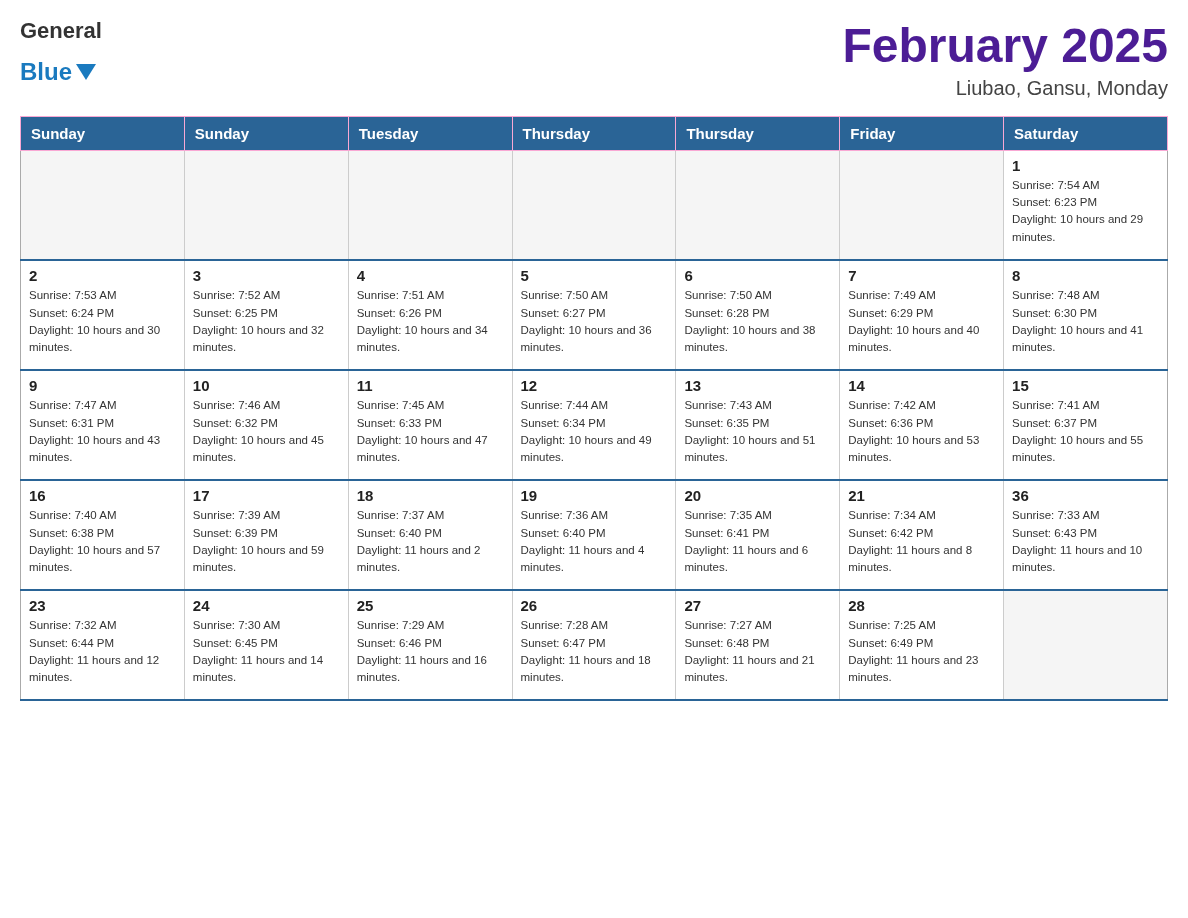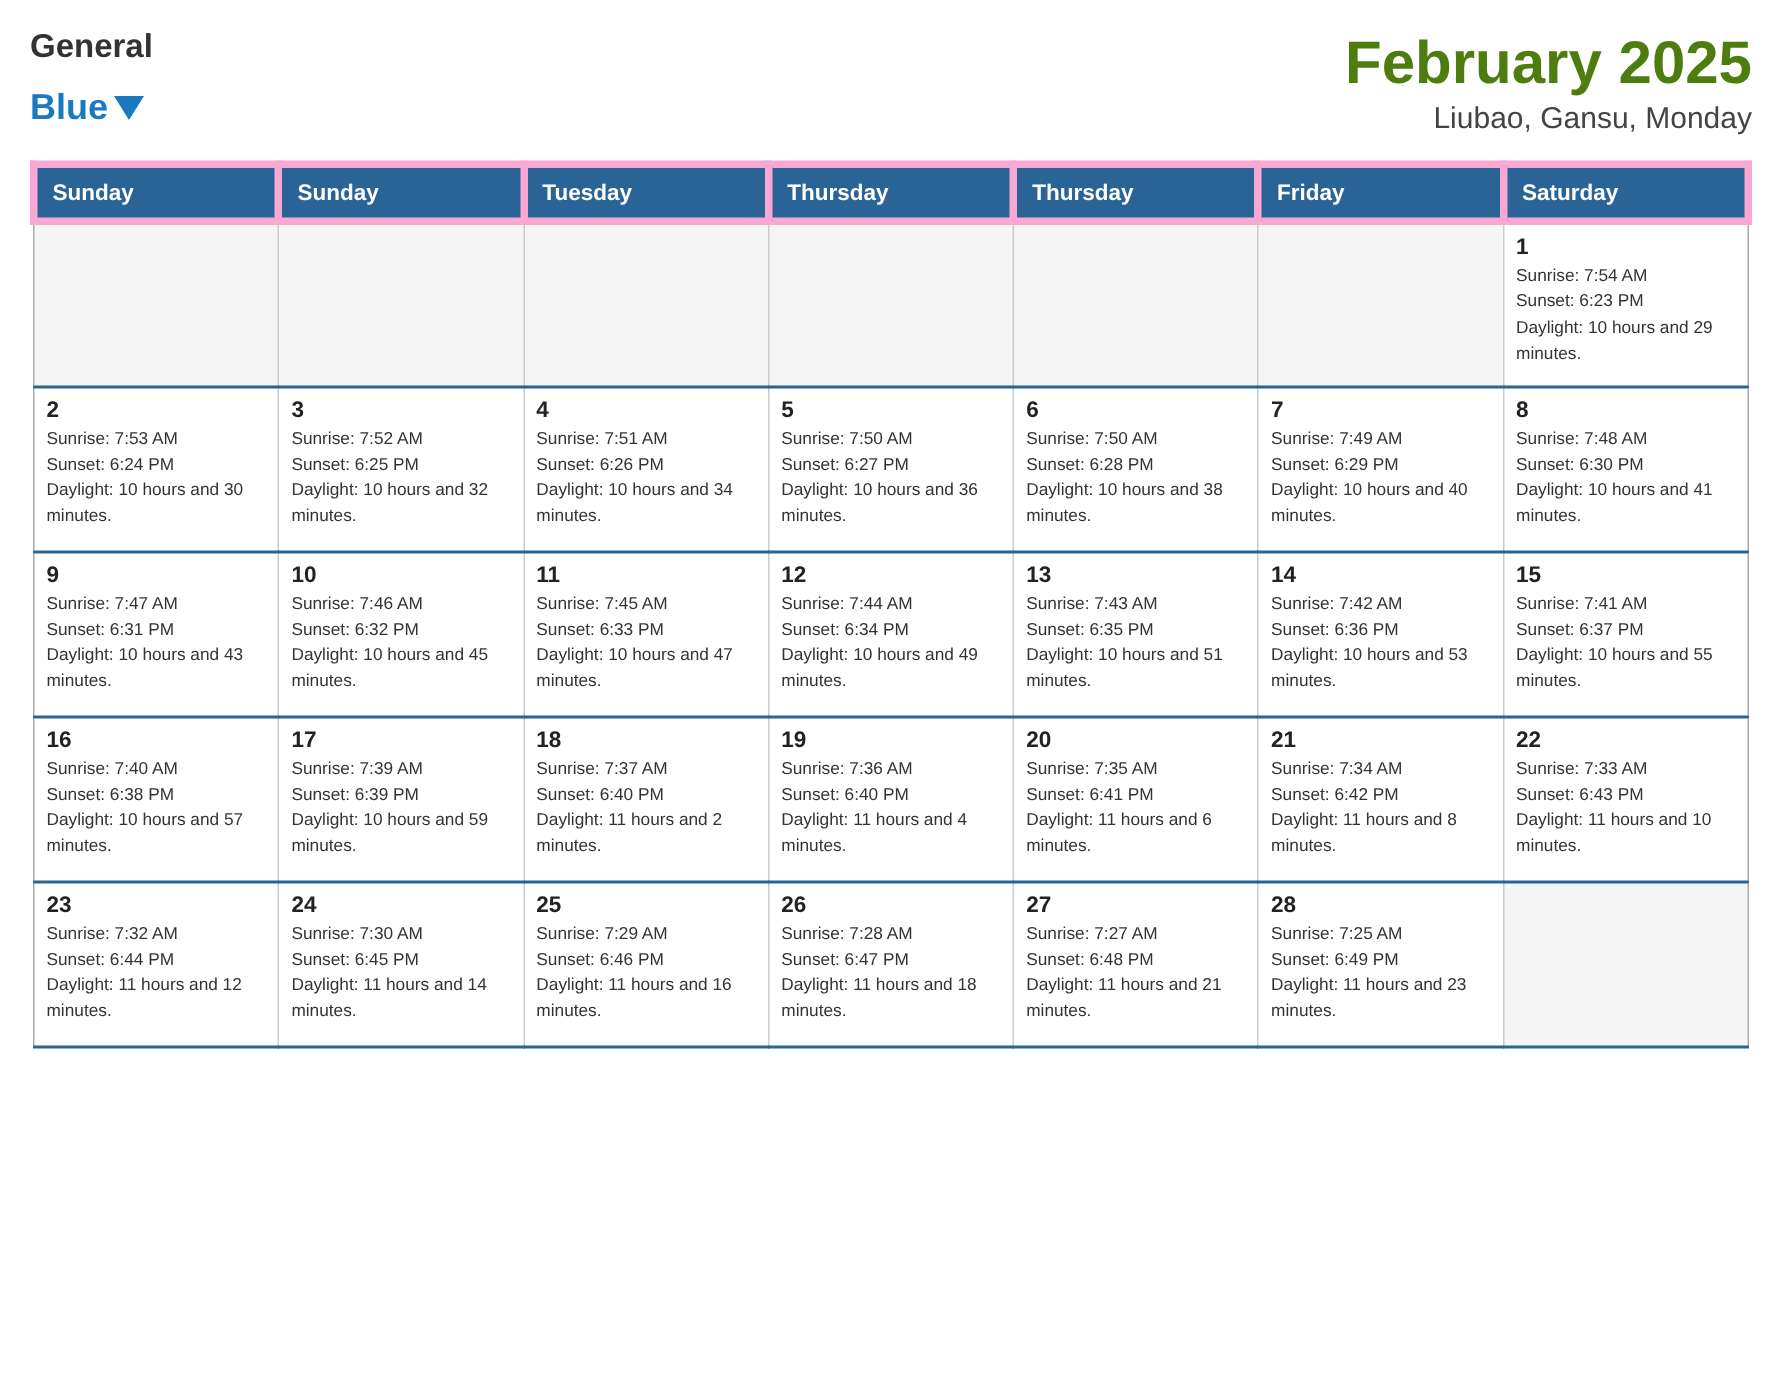--- a/index.html
+++ b/index.html
@@ -42,42 +42,42 @@
       border-left: 10px solid transparent;
       border-right: 10px solid transparent;
       border-top: 16px solid #1a7abf;
       display: inline-block;
       margin-left: 2px;
     }
     .title-block {
       text-align: right;
     }
     .calendar-title {
-      font-size: 40px;
-      font-weight: bold;
-      color: #4d7c0f;
+      font-size: 48px;
+      font-weight: bold;
+      color: #4c1d95;
       line-height: 1.1;
     }
     .calendar-subtitle {
       font-size: 20px;
       color: #444;
       margin-top: 4px;
     }
     table {
       width: 100%;
       border-collapse: collapse;
     }
     thead th {
       background-color: #2a6496;
       color: #fff;
       font-size: 15px;
       font-weight: bold;
       padding: 8px 10px;
       text-align: left;
-      border: 5px solid #f9a8d4;
+      border: 1px solid #f9a8d4;
     }
     tbody tr {
       border-bottom: 2px solid #2a6496;
     }
     tbody td {
       vertical-align: top;
       padding: 6px 8px;
       border-right: 1px solid #ccc;
       border-left: 1px solid #ccc;
       width: 14.28%;
@@ -220,21 +220,21 @@
         </td>
         <td>
           <div class="day-number">20</div>
           <div class="day-info">Sunrise: 7:35 AM<br>Sunset: 6:41 PM<br>Daylight: 11 hours and 6 minutes.</div>
         </td>
         <td>
           <div class="day-number">21</div>
           <div class="day-info">Sunrise: 7:34 AM<br>Sunset: 6:42 PM<br>Daylight: 11 hours and 8 minutes.</div>
         </td>
         <td>
-          <div class="day-number">22</div>
+          <div class="day-number">36</div>
           <div class="day-info">Sunrise: 7:33 AM<br>Sunset: 6:43 PM<br>Daylight: 11 hours and 10 minutes.</div>
         </td>
       </tr>
       <tr>
         <td>
           <div class="day-number">23</div>
           <div class="day-info">Sunrise: 7:32 AM<br>Sunset: 6:44 PM<br>Daylight: 11 hours and 12 minutes.</div>
         </td>
         <td>
           <div class="day-number">24</div>

